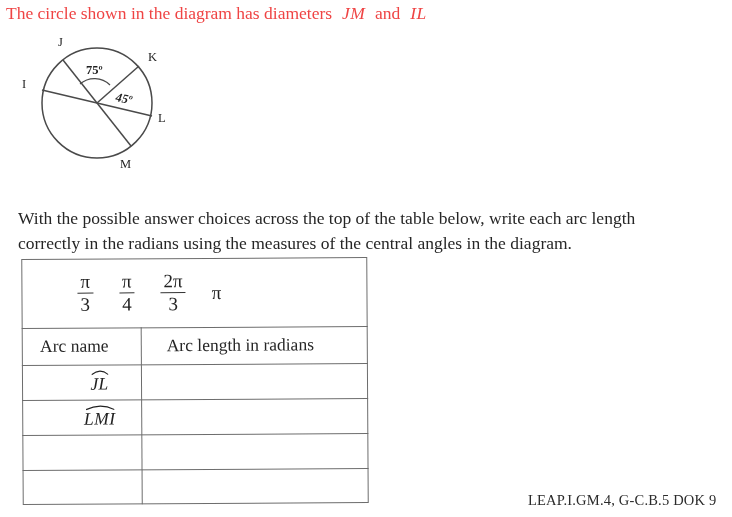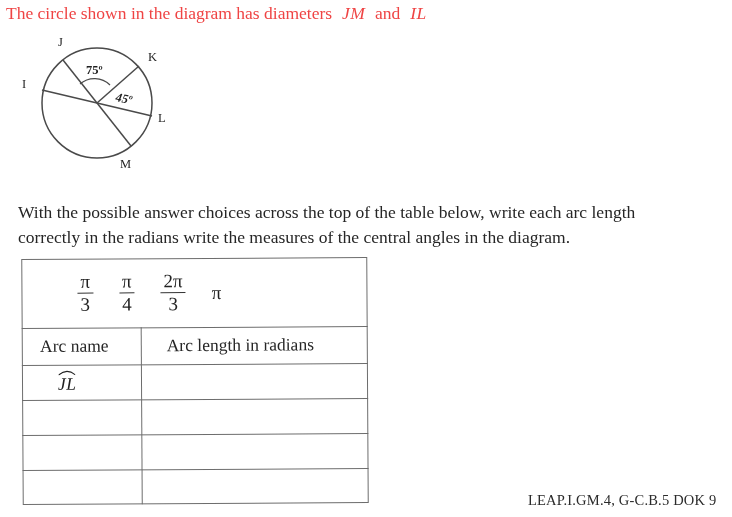--- a/index.html
+++ b/index.html
@@ -42,21 +42,21 @@
     top: 26px;
     width: 190px;
     height: 160px;
   }
   #diagram svg { display: block; }
 
   
   #instructions {
     position: absolute;
     left: 18px;
-    top: 200px;
+    top: 206px;
     width: 700px;
     font-size: 17.5px;
     line-height: 25px;
     color: #262626;
   }
 
   
   #arc-table {
     position: absolute;
     left: 22px;
@@ -144,21 +144,21 @@
     position: absolute;
     left: 0;
     width: 100%;
     height: 35px;
     display: flex;
   }
   .arc-name-cell {
     width: 119px;
     display: flex;
     align-items: center;
-    justify-content: flex-start;
+    justify-content: center;
     box-sizing: border-box;
     padding-left: 36px;
   }
   .arc-answer-cell { width: 227px; }
   .arcsym {
     position: relative;
     display: inline-block;
     font-style: italic;
     font-size: 17.5px;
     letter-spacing: .4px;
@@ -232,21 +232,21 @@
     <text class="lbl" x="150" y="96">L</text>
     <text class="lbl" x="112" y="142">M</text>
 
     <text class="ang-upright" x="78" y="48">75º</text>
     <text class="ang-italic" x="107" y="75" transform="rotate(11 107 75)">45º</text>
   </svg>
 </div>
 
 <div id="instructions">
   <div>With the possible answer choices across the top of the table below, write each arc length</div>
-  <div>correctly in the radians write the measures of the central angles in the diagram.</div>
+  <div>correctly in the radians using the measures of the central angles in the diagram.</div>
 </div>
 
 <div id="arc-table">
   <div class="tbl-box"></div>
 
   <div class="hline" style="top:69px;"></div>
   <div class="hline" style="top:106px;"></div>
   <div class="hline" style="top:141px;"></div>
   <div class="hline" style="top:176px;"></div>
   <div class="hline" style="top:211px;"></div>
@@ -292,20 +292,30 @@
               <path d="M2 6 Q20 -1 38 6" fill="none" stroke="#222" stroke-width="1.2"></path>
             </svg>
         </span>
         <span>JL</span>
       </span>
     </div>
     <div class="arc-answer-cell"></div>
   </div>
 
   <div class="arc-row" style="top:141px;">
+    <div class="arc-name-cell">
+      <span class="arcsym">
+        <span class="cap">
+          <svg viewBox="0 0 40 7" preserveAspectRatio="none">
+              <path d="M2 6 Q20 -1 38 6" fill="none" stroke="#222" stroke-width="1.2"></path>
+            </svg>
+        </span>
+        <span>LMI</span>
+      </span>
+    </div>
     <div class="arc-answer-cell"></div>
   </div>
 
   <div class="arc-row" style="top:176px;">
     <div class="arc-answer-cell"></div>
   </div>
 
   <div class="arc-row" style="top:211px;">
     <div class="arc-answer-cell"></div>
   </div>

